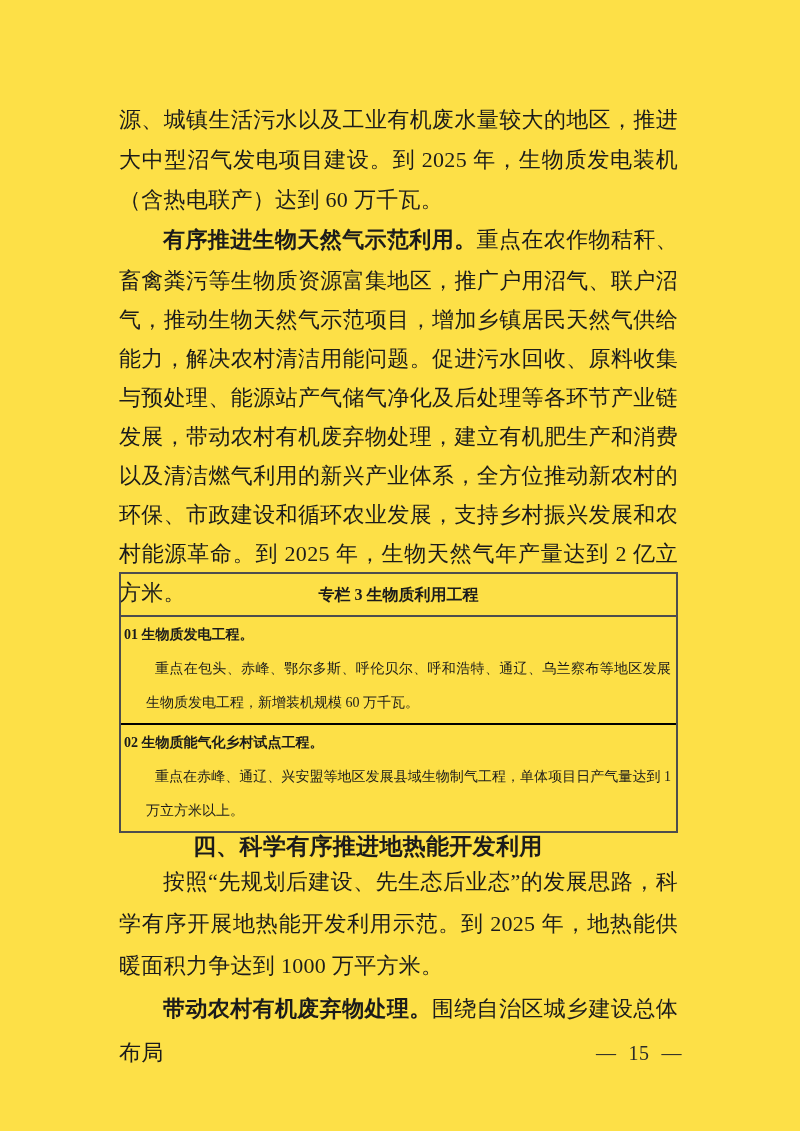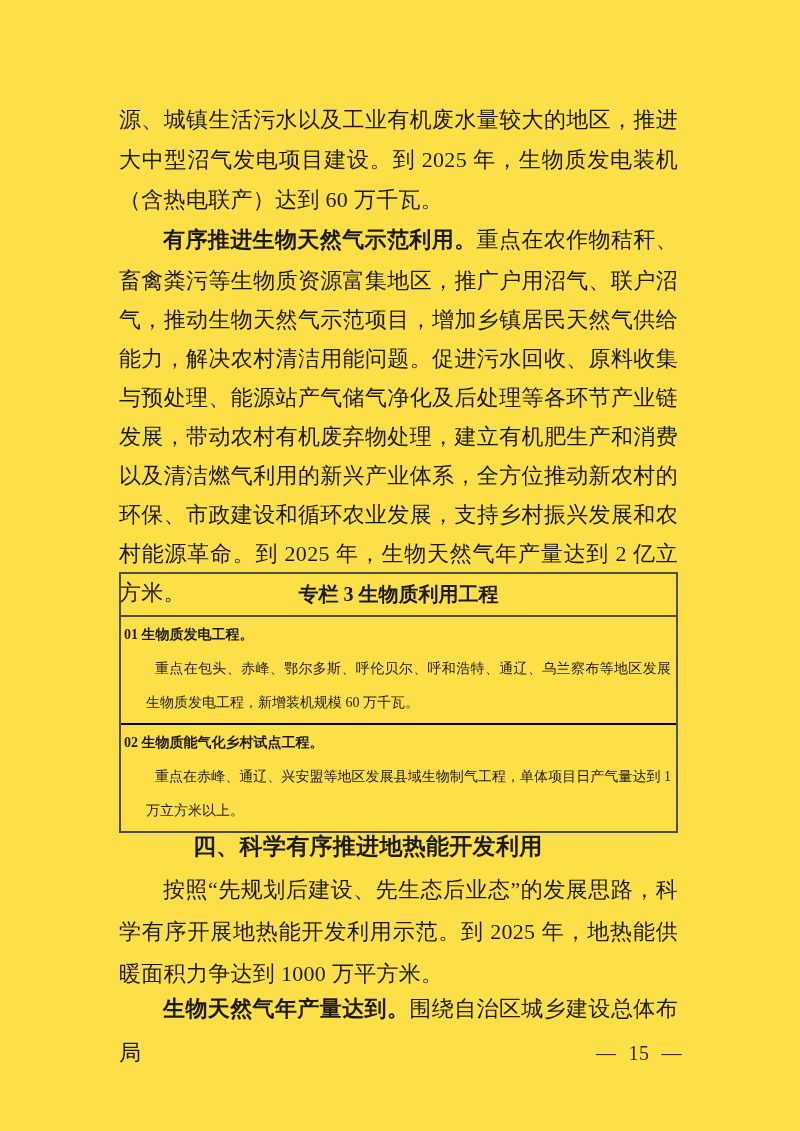--- a/index.html
+++ b/index.html
@@ -41,21 +41,21 @@
   
   .callout {
     position: absolute;
     left: 119px;
     top: 572px;
     width: 555px;
     border: 2px solid #4d4d4d;
     background: transparent;
   }
   .callout-title {
-    font-size: 20px;
+    font-size: 16px;
     font-weight: bold;
     text-align: center;
     line-height: 41px;
     border-bottom: 2px solid #4d4d4d;
   }
   .callout-item {
     font-size: 14px;
     line-height: 34px;
     padding: 1px 5px 3px 3px;
   }
@@ -76,21 +76,21 @@
   }
 
   #heading4 { top: 832px; }
   #heading4 .para {
     font-weight: bold;
     font-size: 23px;
     line-height: 30px;
     padding-left: 28px;
   }
 
-  #p3 { top: 861px; margin-top: 8px; }
+  #p3 { top: 861px; }
   #p3 .para { line-height: 42px; }
 
   #p4 { top: 988px; }
   #p4 .para { line-height: 42px; }
 
   .footer {
     position: absolute;
     top: 1042px;
     right: 118px;
     display: flex;
@@ -129,21 +129,21 @@
 
   <div class="block" id="heading4">
     <p class="para indent">四、科学有序推进地热能开发利用</p>
   </div>
 
   <div class="block" id="p3">
     <p class="para indent">按照“先规划后建设、先生态后业态”的发展思路，科学有序开展地热能开发利用示范。到 2025 年，地热能供暖面积力争达到 1000 万平方米。</p>
   </div>
 
   <div class="block" id="p4">
-    <p class="para indent"><span class="lead">生物天然气年产量达到。</span><span>围绕自治区城乡建设总体布局</span></p>
+    <p class="para indent"><span class="lead">带动农村有机废弃物处理。</span><span>围绕自治区城乡建设总体布局</span></p>
   </div>
 
   <div class="footer">
     <span class="dash">—</span>
     <span class="num">15</span>
     <span class="dash">—</span>
   </div>
 
 </div>
 

